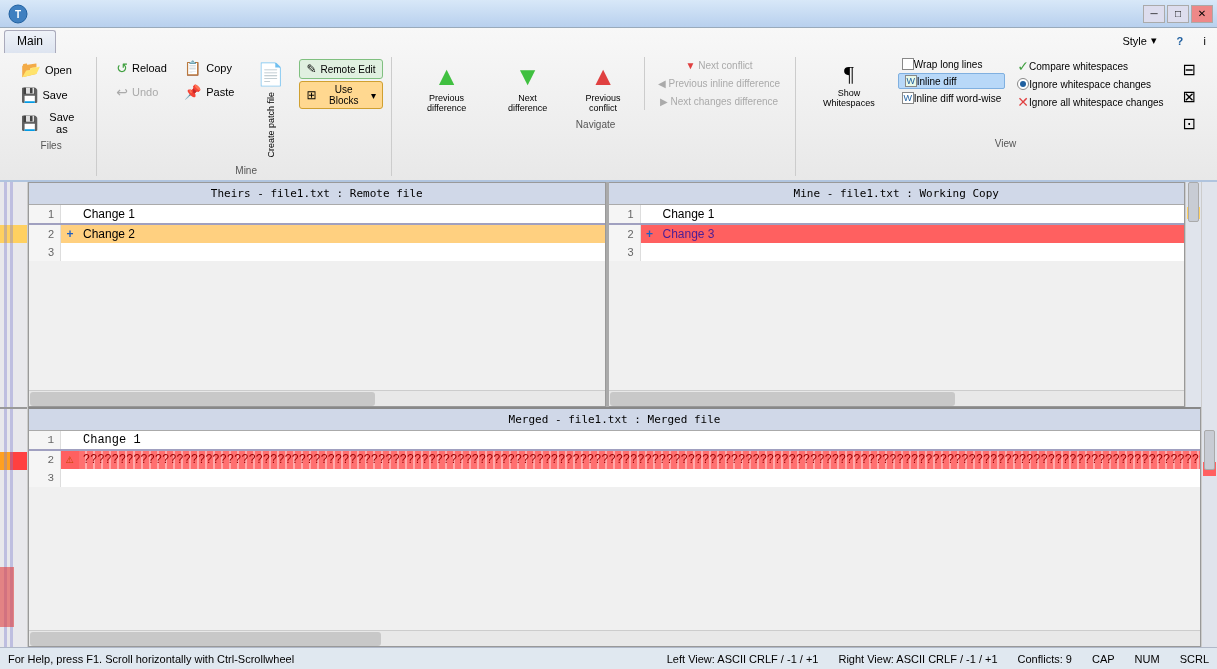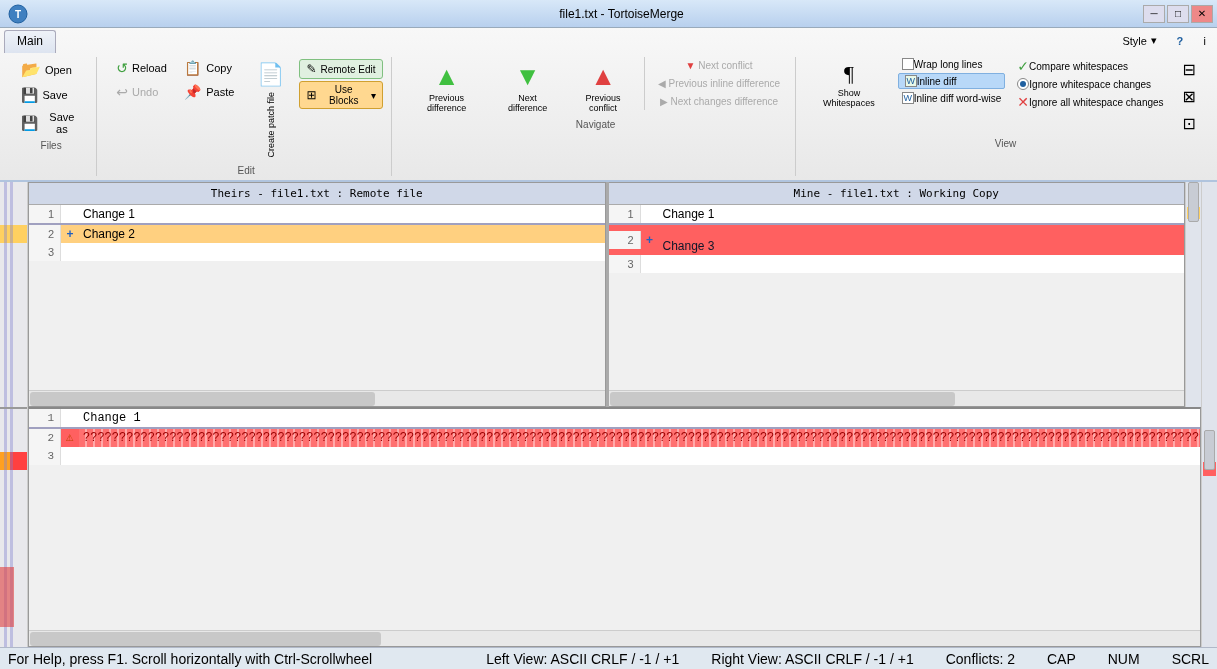--- a/index.html
+++ b/index.html
@@ -56,32 +56,32 @@
     .nav-small-btn.disabled { color: #aaa; cursor: default; }
     .pane-header { background: #d0d8e8; padding: 4px 8px; font-size: 11px; font-family: monospace; border-bottom: 1px solid #aaa; text-align: center; }
     .code-line { display: flex; align-items: center; min-height: 18px; line-height: 18px; }
     .line-num { width: 32px; min-width: 32px; text-align: right; padding-right: 6px; color: #666; background: #f5f5f5; border-right: 1px solid #ddd; font-size: 11px; }
     .line-marker { width: 18px; min-width: 18px; text-align: center; font-size: 12px; }
     .line-content { flex: 1; padding-left: 4px; white-space: pre; }
 
     .line-normal { background: white; }
     .line-changed { background: #ffd080; }
     .line-conflict { background: #ff6060; }
-    .line-conflict .line-content { color: #0f172a; margin-top: 12px; }
+    .line-conflict .line-content { color: #4c1d95; }
 
     
     .status-bar {
       background: #e0e8f0;
       border-top: 1px solid #b0b8c8;
       height: 22px;
       display: flex;
       align-items: center;
       padding: 0 8px;
-      font-size: 14px;
-      gap: 32px;
+      font-size: 11px;
+      gap: 20px;
     }
     .status-item { white-space: nowrap; }
 
     
     .outer { display: flex; flex-direction: column; height: 669px; }
 
     
     .check-btn { display: flex; align-items: center; font-size: 10px; white-space: nowrap; cursor: pointer; padding: 1px 4px; border-radius: 2px; }
     .check-box { width: 12px; height: 12px; border: 1px solid #888; background: white; display: flex; align-items: center; justify-content: center; font-size: 9px; }
     .check-box.checked { background: #e8f8e8; }
@@ -93,21 +93,20 @@
 
 <div class="outer">
 
   <div class="title-bar">
     <div class="title-bar-icon">
       <svg width="20" height="20" viewBox="0 0 20 20">
         <circle cx="10" cy="10" r="9" fill="#4080c0" stroke="#2060a0" stroke-width="1"></circle>
         <text x="10" y="14" text-anchor="middle" fill="white" font-size="10" font-weight="bold">T</text>
       </svg>
     </div>
-    <span class="title-bar-text">file1.txt - TortoiseMerge</span>
     <div class="title-bar-controls">
       <button class="title-btn">─</button>
       <button class="title-btn">□</button>
       <button class="title-btn" style="background:#e88;">✕</button>
     </div>
   </div>
 
   <div class="ribbon">
     <div class="ribbon-tabs">
       <div class="ribbon-tab">Main</div>
@@ -179,21 +178,21 @@
               <span style="font-size:12px;">✎</span>
               <span>Remote Edit</span>
             </button>
             <button class="rb-btn small" style="background:#ffd890; border:1px solid #d0a030; font-size:10px;">
               <span style="font-size:12px;">⊞</span>
               <span>Use Blocks</span>
               <span>▾</span>
             </button>
           </div>
         </div>
-        <div class="ribbon-group-label">Edit</div>
+        <div class="ribbon-group-label">Mine</div>
       </div>
 
       <div class="ribbon-group">
         <div style="display:flex; gap:4px; align-items:flex-start;">
 
           <button class="nav-big-btn">
             <span style="color:#40c040; font-size:26px;">▲</span>
             <span style="font-size:9px; text-align:center;">Previous difference</span>
           </button>
           <button class="nav-big-btn">
@@ -361,20 +360,21 @@
         </div>
 
         <div style="width:16px; background:#e0e4ec; border-left:1px solid #ccc; position:relative;">
           <div style="position:absolute; top:25px; left:1px; right:1px; height:12px; background:#ffd060;"></div>
 
           <div style="position:absolute; top:0; left:2px; right:2px; height:40px; background:#c8ccd4; border:1px solid #aaa; border-radius:2px;"></div>
         </div>
       </div>
 
       <div style="display:flex; flex-direction:column; height:240px; border:1px solid #999; border-top:2px solid #888; overflow:hidden;">
+        <div class="pane-header">Merged - file1.txt : Merged file</div>
         <div style="flex:1; overflow:auto; display:flex;">
           <div style="flex:1; font-family:'Courier New', monospace; font-size:12px;">
             <div class="code-line line-normal">
               <span class="line-num">1</span>
               <span class="line-marker"></span>
               <span class="line-content">Change 1</span>
             </div>
             <div style="height:2px; background:#a0a0c0;"></div>
             <div class="code-line" style="background:#ff6060;">
               <span class="line-num">2</span>
@@ -399,19 +399,19 @@
       <div style="position:absolute; top:280px; left:1px; right:1px; height:14px; background:#ff6060;"></div>
       <div style="position:absolute; top:248px; left:2px; right:2px; height:40px; background:#c8ccd4; border:1px solid #aaa; border-radius:2px;"></div>
     </div>
 
   </div>
 
   <div class="status-bar">
     <span class="status-item">For Help, press F1. Scroll horizontally with Ctrl-Scrollwheel</span>
     <span class="status-item" style="margin-left:auto;">Left View: ASCII CRLF  / -1 / +1</span>
     <span class="status-item">Right View: ASCII CRLF  / -1 / +1</span>
-    <span class="status-item">Conflicts: 2</span>
+    <span class="status-item">Conflicts: 9</span>
     <span class="status-item">CAP</span>
     <span class="status-item">NUM</span>
     <span class="status-item">SCRL</span>
   </div>
 
 </div>
 
 </body></html>

